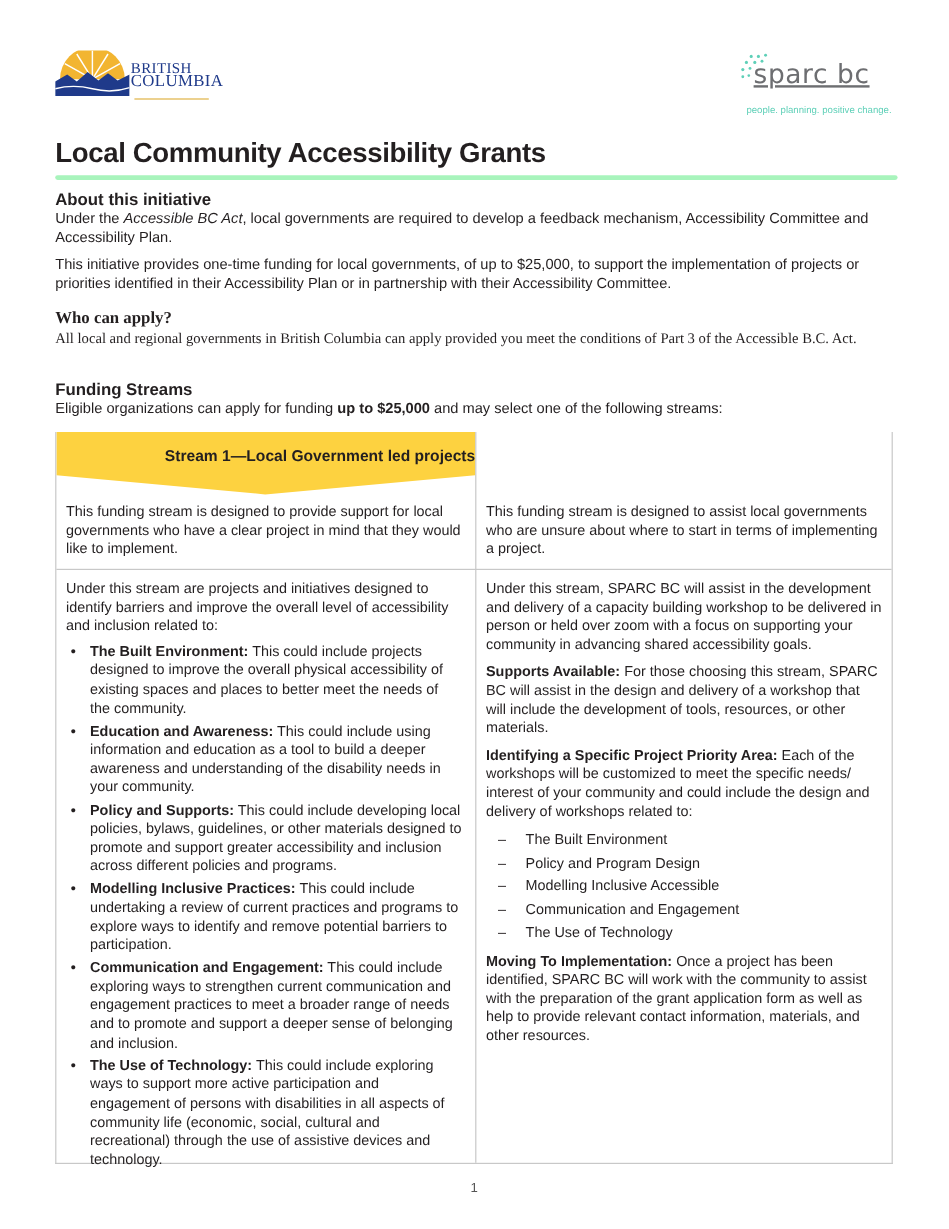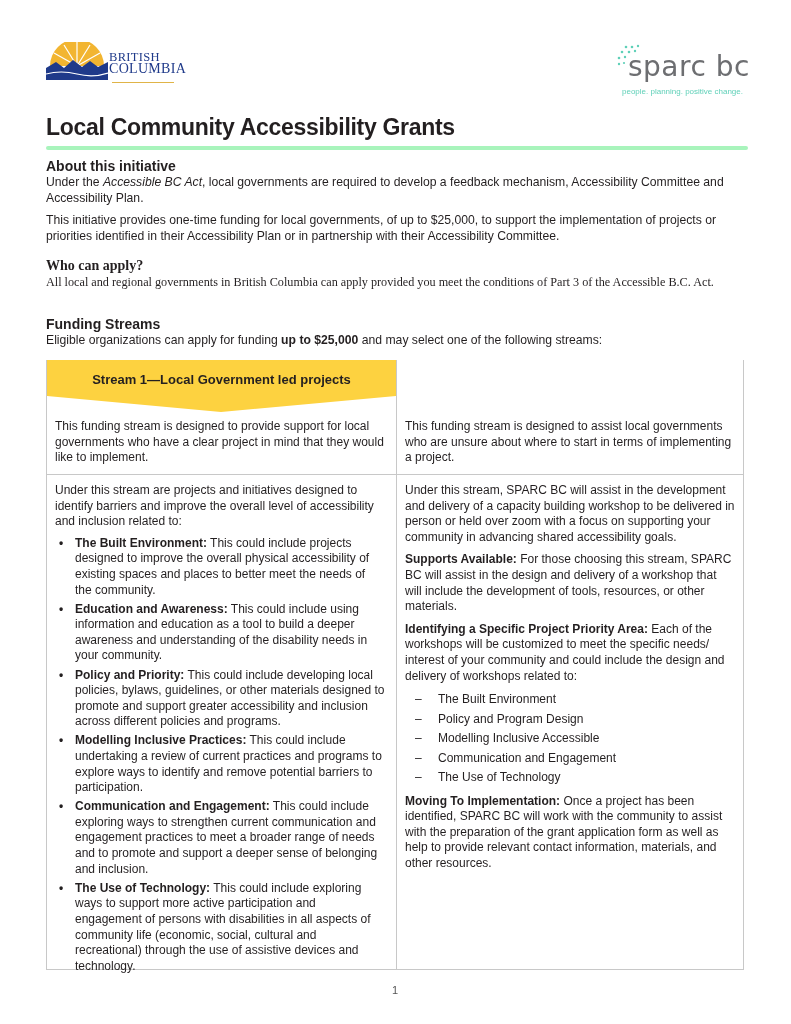--- a/index.html
+++ b/index.html
@@ -11,21 +11,21 @@
   .bc-logo { position: absolute; left: 46px; top: 42px; width: 145px; height: 44px; }
   .bc-logo svg { position: absolute; left: 0; top: 0; }
   .bc-word { position: absolute; left: 63px; top: 9px; font-family: "Liberation Serif", serif;
              color: #1f3a8a; font-size: 12.5px; line-height: 12px; letter-spacing: 0.3px; }
   .bc-word .l2 { font-size: 14px; }
   .bc-underline { position: absolute; left: 66px; top: 40px; width: 62px; height: 1px; background: #e0b447; }
 
   .sparc-logo { position: absolute; left: 612px; top: 40px; width: 140px; height: 60px; }
   .sparc-dots { position: absolute; left: 4px; top: 4px; }
   .sparc-word { position: absolute; left: 16px; top: 10px; font-family: "DejaVu Sans", sans-serif;
-                font-size: 28px; color: #6d6e71; letter-spacing: 0.5px; }
+                font-size: 22px; color: #6d6e71; letter-spacing: 0.5px; text-decoration: underline; }
   .sparc-tag { position: absolute; left: 10px; top: 47px; font-size: 8px; color: #5fd0b8; white-space: nowrap; }
 
   
   .title { position: absolute; left: 46px; top: 114px; font-size: 23px; font-weight: bold; color: #231f20; letter-spacing: -0.3px; }
   .title-rule { position: absolute; left: 46px; top: 146px; width: 702px; height: 4px; background: #a8f4bc; border-radius: 2px; }
 
   .section { position: absolute; left: 46px; width: 700px; font-size: 12.2px; line-height: 16px; }
   .section h3 { margin: 0; font-size: 14px; font-weight: bold; line-height: 16px; }
   .section p { margin: 0; }
   .s1 { top: 158px; }
@@ -34,21 +34,21 @@
   .s3 { top: 316px; }
 
   
   .grid { position: absolute; left: 46px; top: 360px; width: 698px; height: 610px;
           border: 1px solid #c8c8c8; border-top: none; box-sizing: border-box; }
   .vline { position: absolute; left: 349px; top: 0; width: 1px; height: 100%; background: #c8c8c8; }
   .hline { position: absolute; left: 0; top: 114px; width: 100%; height: 1px; background: #c8c8c8; }
 
   .head { position: absolute; top: 0; width: 349px; height: 56px; }
   .head svg { position: absolute; left: 0; top: 0; }
-  .head .label { position: absolute; left: 0; top: 12px; width: 100%; text-align: center;
+  .head .label { position: absolute; left: 0; top: 12px; width: 100%; text-align: right;
                  font-weight: bold; font-size: 13px; color: #231f20; }
   .h1 { left: 0; }
   .h2 { left: 349px; }
 
   .cell { position: absolute; font-size: 12px; line-height: 15.6px; color: #231f20; }
   .c1a { left: 8px; top: 59px; width: 330px; }
   .c2a { left: 358px; top: 59px; width: 330px; }
   .c1b { left: 8px; top: 123px; width: 330px; }
   .c2b { left: 358px; top: 123px; width: 330px; }
 
@@ -139,21 +139,21 @@
     </div>
 
     <div class="cell c1a">This funding stream is designed to provide support for local governments who have a clear project in mind that they would like to implement.</div>
     <div class="cell c2a">This funding stream is designed to assist local governments who are unsure about where to start in terms of implementing a project.</div>
 
     <div class="cell c1b">
       <p>Under this stream are projects and initiatives designed to identify barriers and improve the overall level of accessibility and inclusion related to:</p>
       <ul class="bul">
         <li><b>The Built Environment:</b><span> This could include projects designed to improve the overall physical accessibility of existing spaces and places to better meet the needs of the community.</span></li>
         <li><b>Education and Awareness:</b><span>  This could include using information and education as a tool to build a deeper awareness and understanding of the disability needs in your community.</span></li>
-        <li><b>Policy and Priority:</b><span> This could include developing local policies, bylaws, guidelines, or other materials designed to promote and support greater accessibility and inclusion across different policies and programs.</span></li>
+        <li><b>Policy and Supports:</b><span> This could include developing local policies, bylaws, guidelines, or other materials designed to promote and support greater accessibility and inclusion across different policies and programs.</span></li>
         <li><b>Modelling Inclusive Practices:</b><span> This could include undertaking a review of current practices and programs to explore ways to identify and remove potential barriers to participation.</span></li>
         <li><b>Communication and Engagement:</b><span> This could include exploring ways to strengthen current communication and engagement practices to meet a broader range of needs and to promote and support a deeper sense of belonging and inclusion.</span></li>
         <li><b>The Use of Technology:</b><span> This could include exploring ways to support more active participation and engagement of persons with disabilities in all aspects of community life (economic, social, cultural and recreational) through the use of assistive devices and technology.</span></li>
       </ul>
     </div>
 
     <div class="cell c2b">
       <p>Under this stream, SPARC BC will assist in the development and delivery of a capacity building workshop to be delivered in person or held over zoom with a focus on supporting your community in advancing shared accessibility goals.</p>
       <p class="gap"><b>Supports Available:</b><span> For those choosing this stream, SPARC BC will assist in the design and delivery of a workshop that will include the development of tools, resources, or other materials.</span></p>
       <p class="gap"><b>Identifying a Specific Project Priority Area:</b><span> Each of the workshops will be customized to meet the specific needs/ interest of your community and could include the design and delivery of workshops related to:</span></p>

